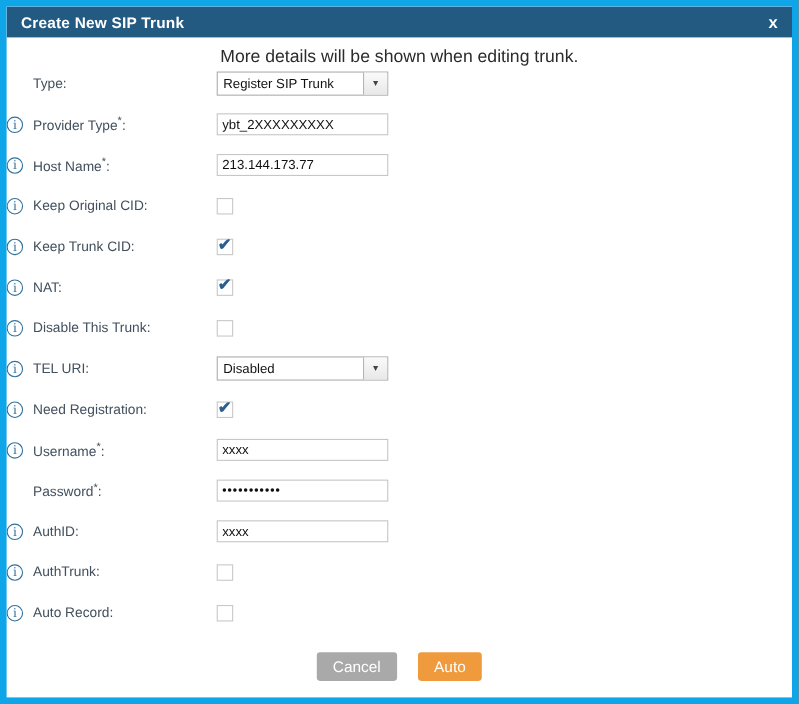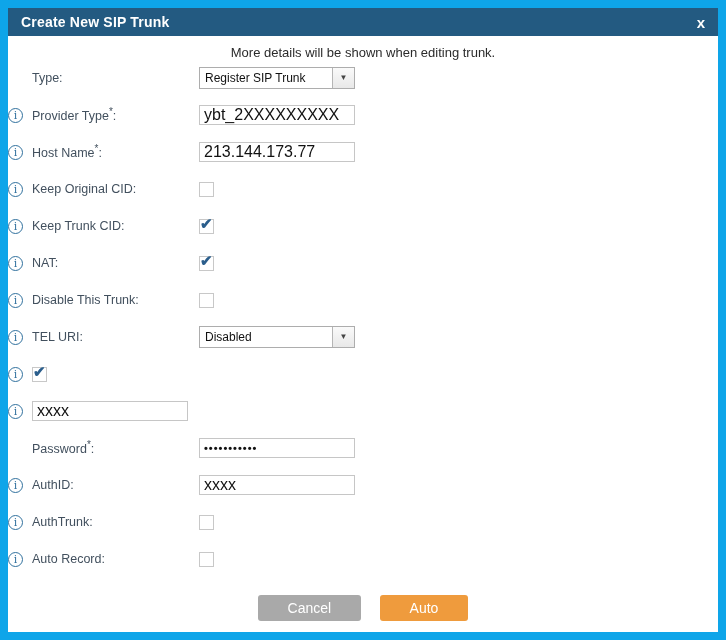--- a/index.html
+++ b/index.html
@@ -1,42 +1,42 @@
 <!DOCTYPE html>
 <html><head>
 <meta charset="utf-8">
 <style>
   html,body{margin:0;padding:0;background:#10202e;font-family:"Liberation Sans",sans-serif;}
-  .dialog{width:726px;height:640px;box-sizing:border-box;border:8px solid #0ea5e9;background:#fff;position:relative;overflow:hidden;}
+  .dialog{width:726px;height:640px;box-sizing:border-box;border:6px solid #0ea5e9;background:#fff;position:relative;overflow:hidden;}
   .titlebar{height:28px;background:#235a81;display:flex;align-items:center;padding:0 13px;}
   .title{color:#fff;font-size:14px;font-weight:bold;letter-spacing:0.2px;}
   .close{margin-left:auto;color:#fff;font-size:15px;font-weight:bold;cursor:pointer;line-height:1;}
-  .subtitle{text-align:center;font-size:13px;color:#2b2b2b;margin:9px 0 8px 0;height:15px;}
+  .subtitle{text-align:center;font-size:16px;color:#2b2b2b;margin:9px 0 8px 0;height:15px;}
   .rows{}
   .row{display:flex;align-items:center;height:20px;margin-bottom:17px;}
   .info{width:15px;height:15px;border:1px solid #31719e;border-radius:50%;color:#31719e;
         font-size:11px;line-height:14px;text-align:center;box-sizing:border-box;
         font-family:"DejaVu Serif",serif;flex:0 0 15px;margin-right:9px;cursor:default;}
   .label{width:167px;flex:0 0 167px;font-size:12.5px;color:#42505e;}
   .label sup{font-size:10px;}
   .control{display:flex;align-items:center;}
   .tinput{width:156px;height:20px;box-sizing:border-box;border:1px solid #c6c6c6;
-          font-size:16px;padding:1px 4px;color:#111;font-family:"Liberation Sans",sans-serif;outline:none;}
+          font-size:12px;padding:1px 4px;color:#111;font-family:"Liberation Sans",sans-serif;outline:none;}
   .pw{letter-spacing:1px;font-weight:bold;font-size:11px;}
   .cb{width:15px;height:15px;box-sizing:border-box;border:1px solid #c8c8c8;background:#fff;
       position:relative;display:inline-block;cursor:pointer;}
   .cb .mark{position:absolute;left:0px;top:-5px;color:#2b5e8c;font-size:15px;font-weight:bold;}
   .sel{width:156px;height:22px;box-sizing:border-box;border:1px solid #adadad;background:#fff;
        display:flex;align-items:stretch;cursor:pointer;}
   .sel-text{flex:1;font-size:12px;color:#111;line-height:20px;padding-left:5px;overflow:hidden;white-space:nowrap;}
   .sel-arrow{flex:0 0 21px;border-left:1px solid #b5b5b5;background:linear-gradient(#fafafa,#e8e8e8);
              text-align:center;line-height:20px;font-size:8px;color:#444;}
   .btnrow{text-align:center;margin-top:26px;}
   .btn{display:inline-block;border:none;border-radius:3px;color:#fff;font-size:14px;
-       padding:5px 30px;cursor:pointer;font-family:"Liberation Sans",sans-serif;}
+       padding:5px 15px;cursor:pointer;font-family:"Liberation Sans",sans-serif;}
   .btn-cancel{background:#a9a9a9;}
   .btn-save{background:#ef9b3d;margin-left:14px;}
 </style>
 </head>
 <body>
 
 <div class="dialog">
   <div class="titlebar">
     <span class="title">Create New SIP Trunk</span>
     <span class="close">x</span>
@@ -112,29 +112,31 @@
     <span class="control">
           <span class="sel">
             <span class="sel-text">Disabled</span>
             <span class="sel-arrow">▼</span>
           </span>
         </span>
   </div>
 
   <div class="row">
     <span class="info">i</span>
+    <span class="label"><span class="ltext">Need Registration</span><span class="colon">:</span></span>
     <span class="control">
           <span class="cb">
             <span class="mark">✔</span>
           </span>
         </span>
   </div>
 
   <div class="row">
     <span class="info">i</span>
+    <span class="label"><span class="ltext">Username</span><sup class="req">*</sup><span class="colon">:</span></span>
     <span class="control">
           <input type="text" class="tinput" value="xxxx" style="">
         </span>
   </div>
 
   <div class="row">
     <span class="info" style="visibility: hidden;">i</span>
     <span class="label"><span class="ltext">Password</span><sup class="req">*</sup><span class="colon">:</span></span>
     <span class="control">
           <input type="text" class="tinput pw" value="•••••••••••" style="">

